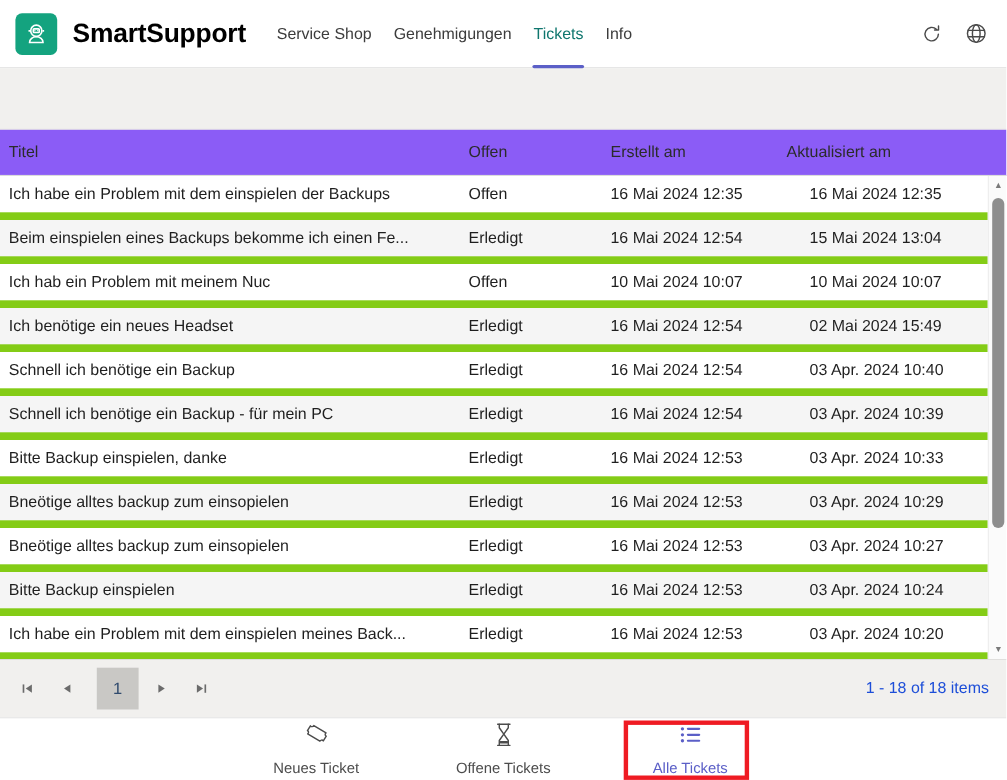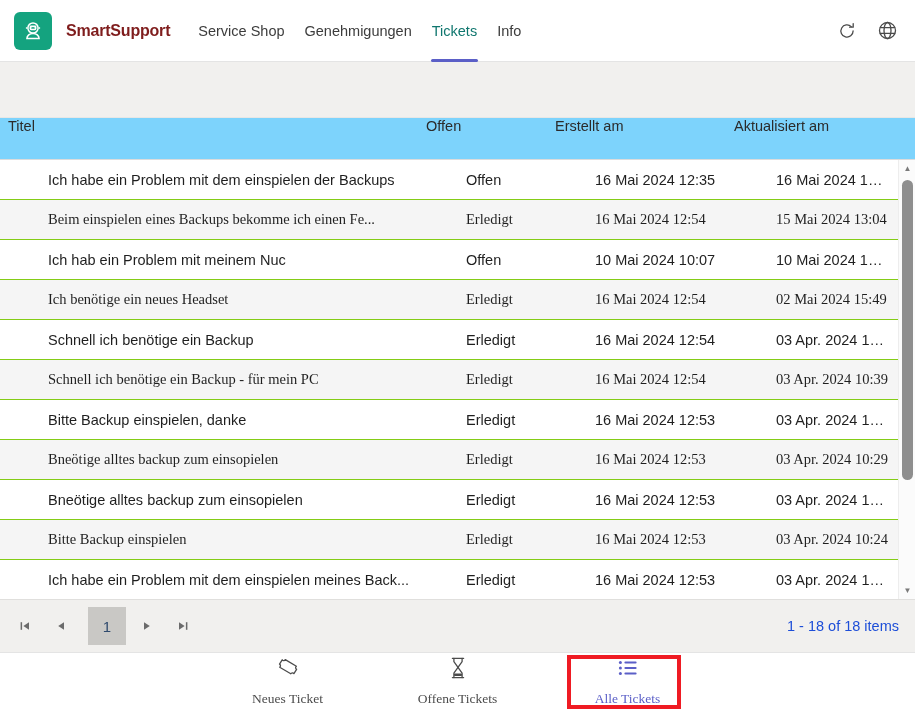--- a/index.html
+++ b/index.html
@@ -20,21 +20,21 @@
     border-bottom: 1px solid #e4e4e4;
     position: relative;
   }
   .logo-box {
     width: 38px; height: 38px; border-radius: 6px;
     background: #14a37f;
     display: flex; align-items: center; justify-content: center;
     flex: 0 0 38px;
   }
   .brand {
-    font-size: 16px; font-weight: bold; color: #7f1d1d;
+    font-size: 24px; font-weight: bold; color: #000000;
     margin-left: 14px; letter-spacing: -.2px;
     white-space: nowrap;
   }
   .navtabs { display: flex; align-items: center; margin-left: 18px; height: 62px; }
   .navtab {
     position: relative; height: 62px;
     display: flex; align-items: center;
     padding: 0 10px;
     font-size: 14.5px; color: #3c3c3c;
     cursor: pointer; white-space: nowrap;
@@ -51,47 +51,46 @@
   .toolbar-strip {
     height: 56px; flex: 0 0 56px;
     background: #f1f0ee;
     border-bottom: 1px solid #e8e7e5;
   }
 
   
   .grid-wrap { flex: 1 1 auto; display: flex; flex-direction: column; min-height: 0; position: relative; }
   .grid-header {
     height: 42px; flex: 0 0 42px;
-    background: #7dd3fc;
+    background: #8b5cf6;
     border-bottom: 1px solid #dcdcdc;
-    display: flex; 
-    padding-right: 8px;
+    display: flex; align-items: center;
+    padding-right: 27px;
   }
   .grid-header .hcell {
     font-size: 14.5px; color: #2b2b2b;
     padding: 0 8px; white-space: nowrap;
   }
   .col-titel  { flex: 0 0 418px; padding-left: 8px !important; }
   .col-status { flex: 0 0 129px; }
   .col-upd    { flex: 0 0 181px; }
   .col-crt    { flex: 1 1 auto; }
 
   .grid-body {
     flex: 1 1 auto; overflow: hidden; position: relative;
     background: #ffffff;
   }
   .rows { position: absolute; left: 0; top: 0; right: 17px; }
   .row {
     height: 40px; display: flex; align-items: center;
-    border-bottom: 1px solid #84cc16;
+    border-bottom: 7px solid #84cc16;
     background: #ffffff;
     cursor: pointer;
-    padding-left: 40px;
-  }
-  .row.alt { background: #f5f5f5; font-family: Liberation Serif, serif; }
+  }
+  .row.alt { background: #f5f5f5; }
   .row .cell {
     font-size: 14.5px; color: #1f1f1f;
     padding: 0 8px; white-space: nowrap; overflow: hidden; text-overflow: ellipsis;
   }
 
   
   .vscroll {
     position: absolute; top: 0; right: 0; bottom: 0; width: 17px;
     background: #fbfbfb; border-left: 1px solid #ededed;
   }
@@ -132,21 +131,21 @@
   .bottomnav {
     height: 57px; flex: 0 0 57px;
     background: #ffffff;
     border-top: 1px solid #e4e4e4;
     display: flex; align-items: stretch; justify-content: center;
     position: relative;
   }
   .bnav-item {
     width: 170px; display: flex; flex-direction: column;
     align-items: center; justify-content: center; gap: 12px;
-    color: #4c4c4c; cursor: pointer; font-family: Liberation Serif, serif;
+    color: #4c4c4c; cursor: pointer;
   }
   .bnav-item.active { color: #5b5fc7; }
   .bnav-label { font-size: 13.5px; line-height: 1; }
   .bnav-icon { height: 24px; display: flex; align-items: center; justify-content: center; }
 
   .focus-box {
     position: absolute; left: 567px; top: 655px;
     width: 114px; height: 54px;
     border: 4px solid #ef1b23; pointer-events: none; z-index: 20;
   }

